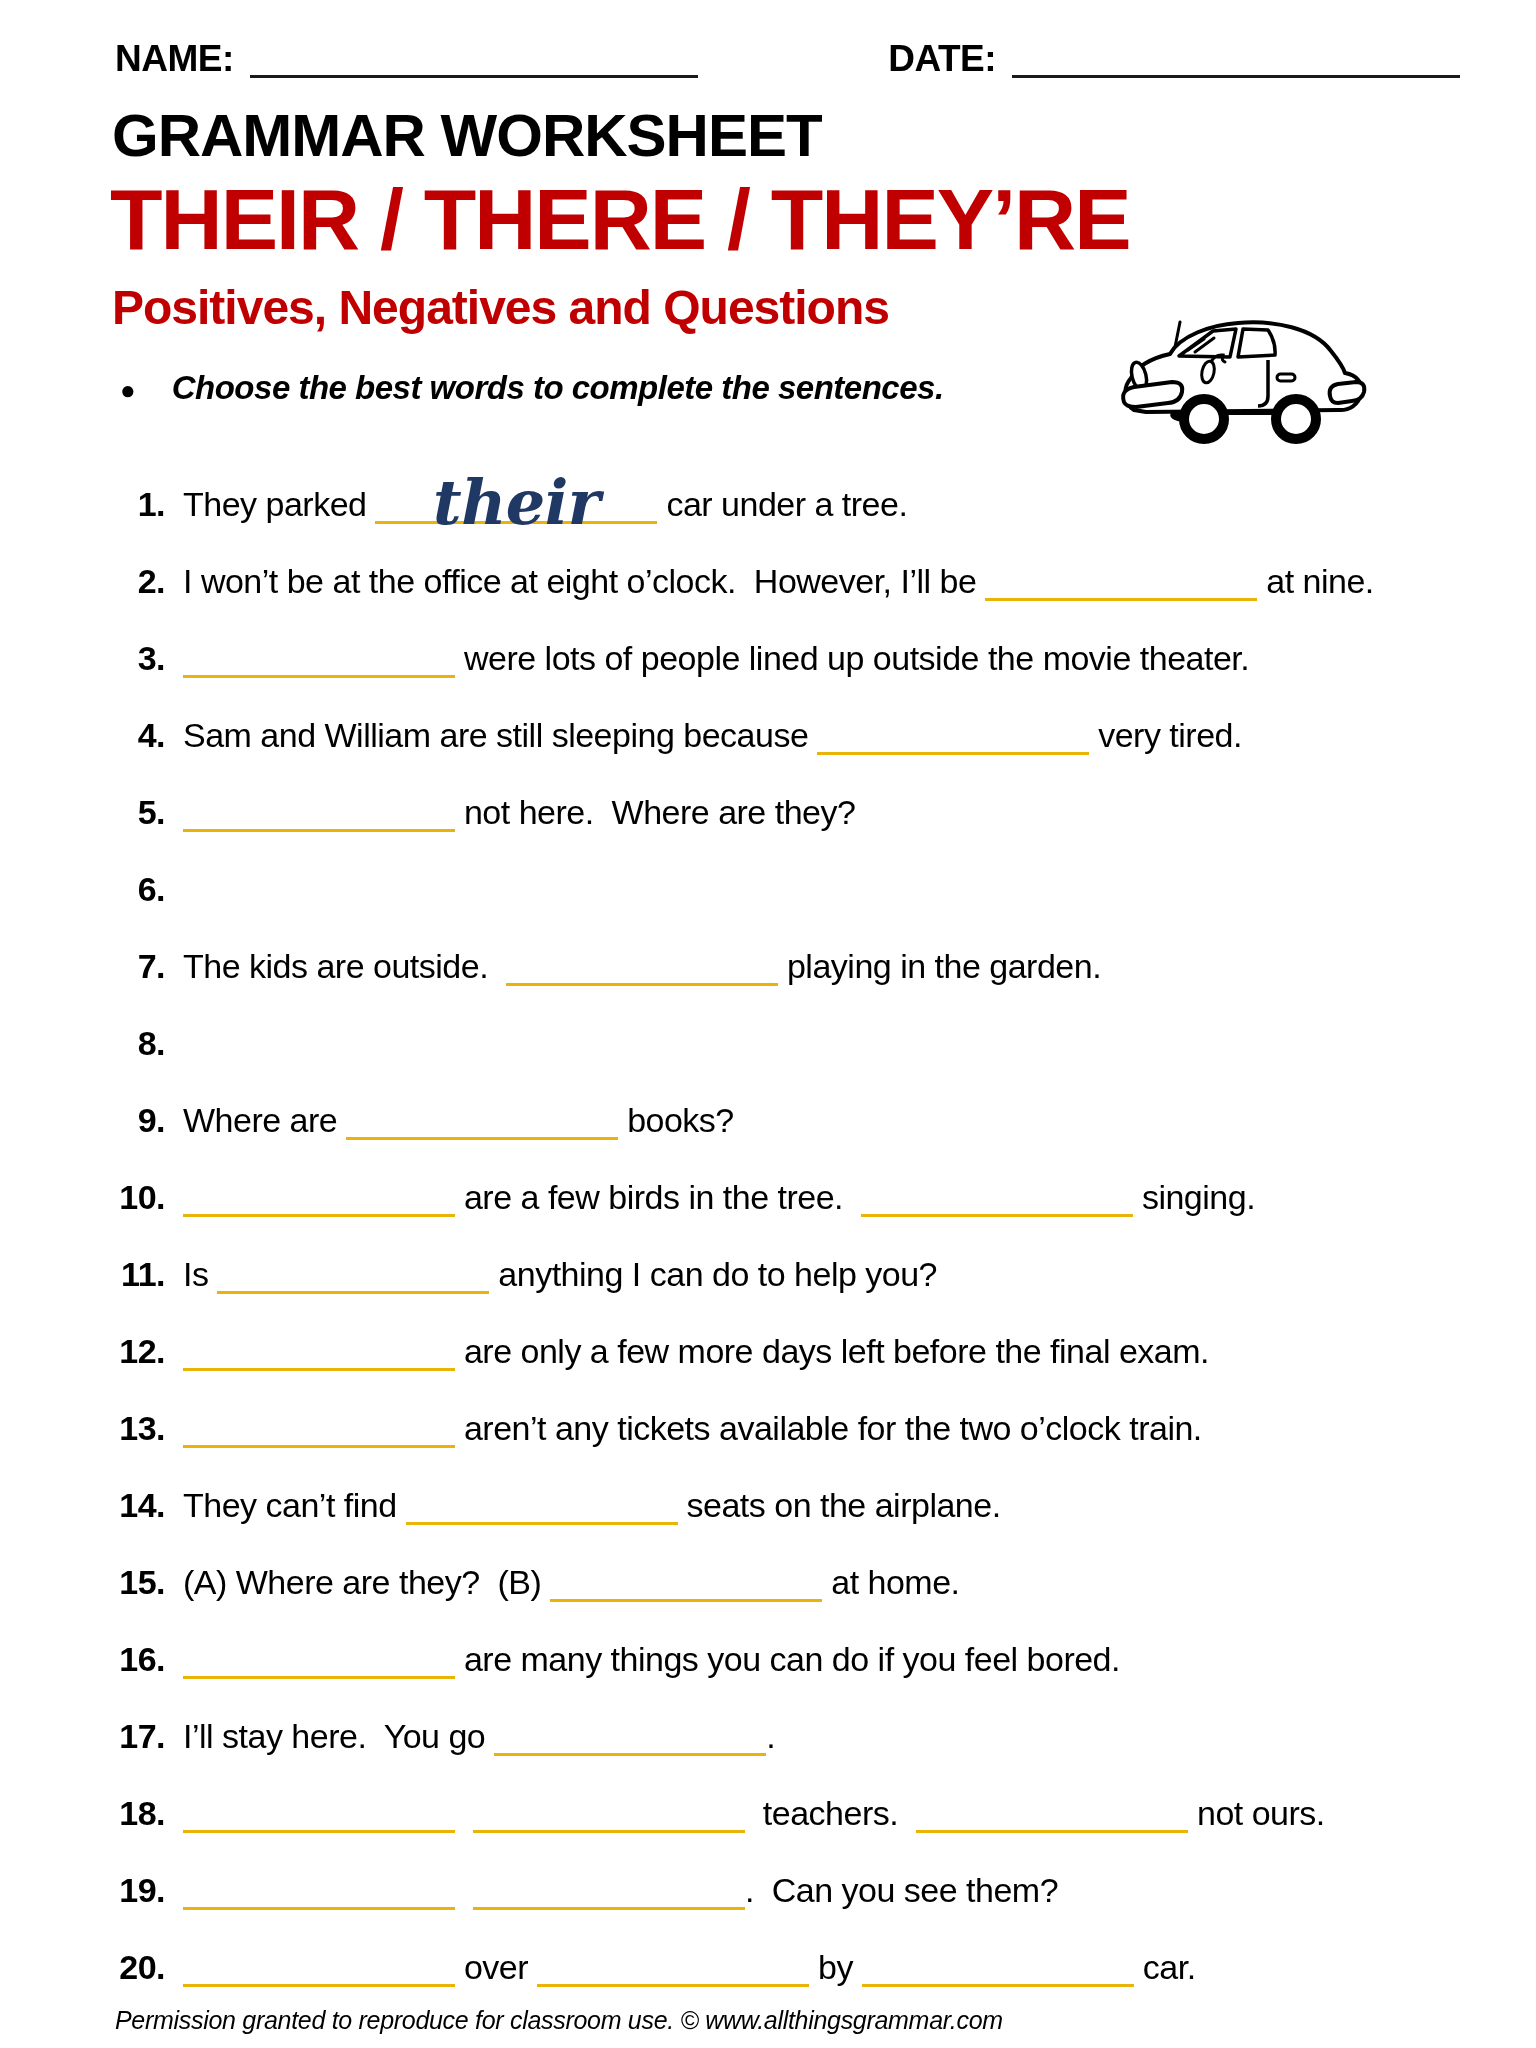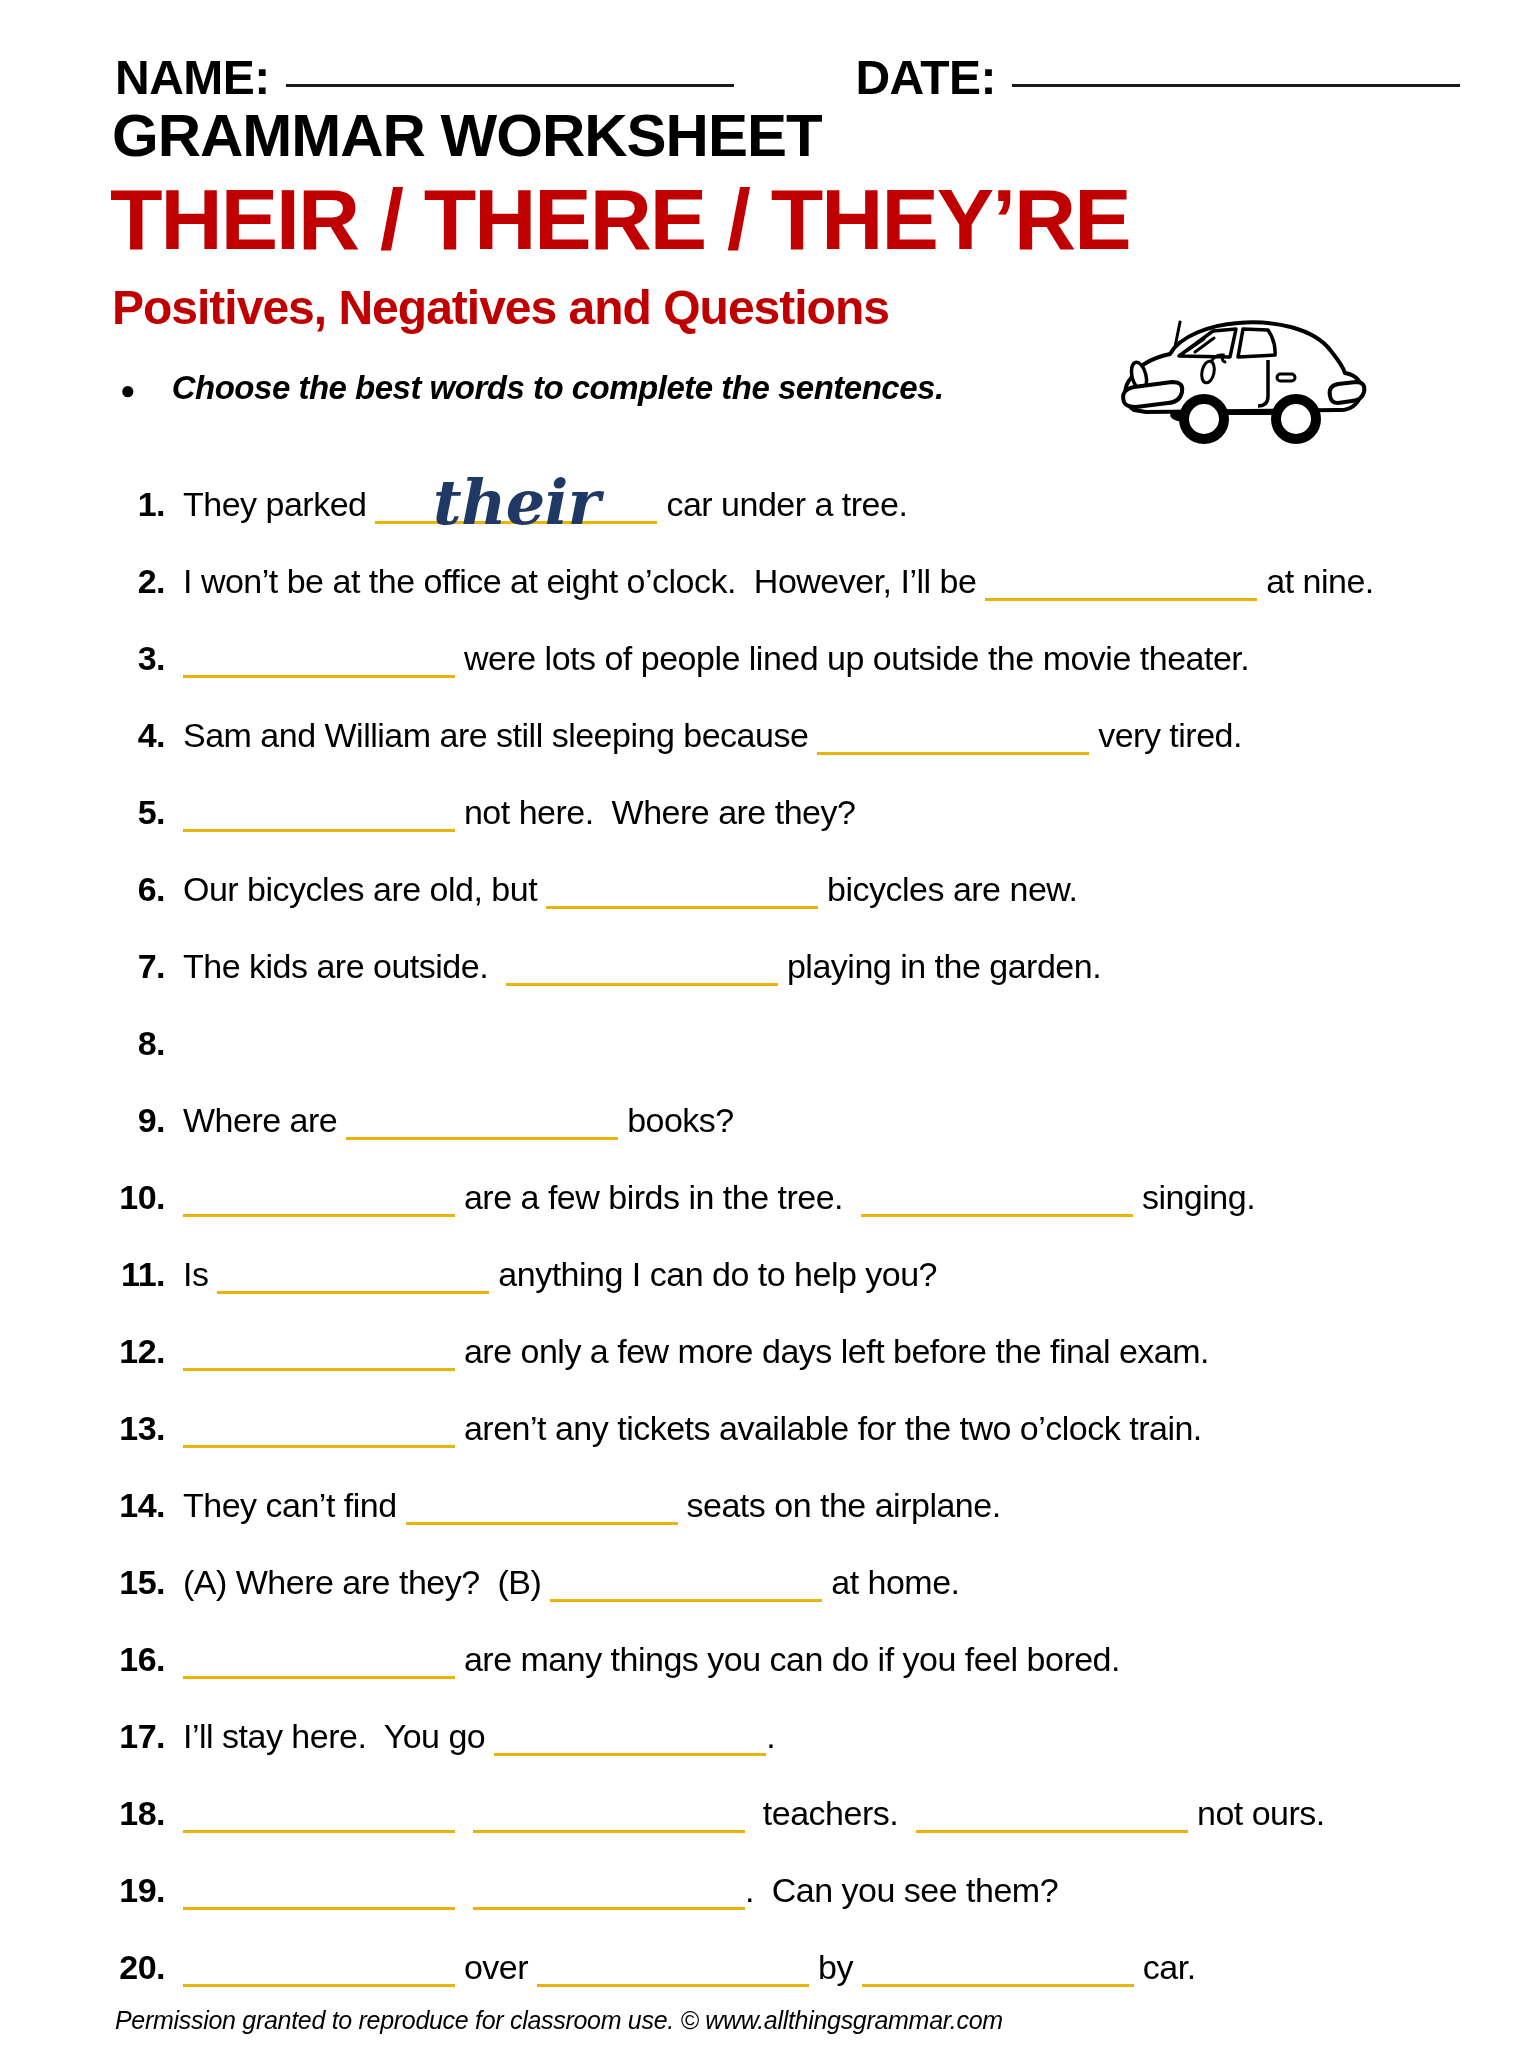--- a/index.html
+++ b/index.html
@@ -7,23 +7,23 @@
     position:relative;
     width:1536px;height:2048px;
     background:#ffffff;
     font-family:"Liberation Sans",sans-serif;
     color:#000;
     overflow:hidden;
     margin:0 auto;
   }
   
   #header-row{
-    position:absolute;top:50px;left:115px;right:76px;
-    display:flex;align-items:flex-start;
-    font-size:48px;font-weight:bold;letter-spacing:-0.5px;
+    position:absolute;top:38px;left:115px;right:76px;
+    display:flex;align-items:center;
+    font-size:37px;font-weight:bold;letter-spacing:-0.5px;
   }
   .write-line{
     display:inline-block;height:34px;
     border-bottom:3px solid #1a1a1a;
     vertical-align:baseline;
   }
   #name-line{width:448px;margin-left:16px;}
   #date-label{margin-left:auto;}
   #date-line{width:448px;margin-left:16px;}
   
@@ -151,21 +151,20 @@
       <div class="q-row">
         <span class="q-num">4.</span>
         <span class="q-body"><span class="seg-text">Sam and William are still sleeping because </span><span class="blank"></span><span class="seg-text"> very tired.</span></span>
       </div>
       <div class="q-row">
         <span class="q-num">5.</span>
         <span class="q-body"><span class="blank"></span><span class="seg-text"> not here.  Where are they?</span></span>
       </div>
       <div class="q-row">
         <span class="q-num">6.</span>
-        <span class="q-body"><span class="seg-text">Our bicycles are old, but </span><span class="blank"></span><span class="seg-text"> bicycles are new.</span></span>
       </div>
       <div class="q-row">
         <span class="q-num">7.</span>
         <span class="q-body"><span class="seg-text">The kids are outside.  </span><span class="blank"></span><span class="seg-text"> playing in the garden.</span></span>
       </div>
       <div class="q-row">
         <span class="q-num">8.</span>
       </div>
       <div class="q-row">
         <span class="q-num">9.</span>

